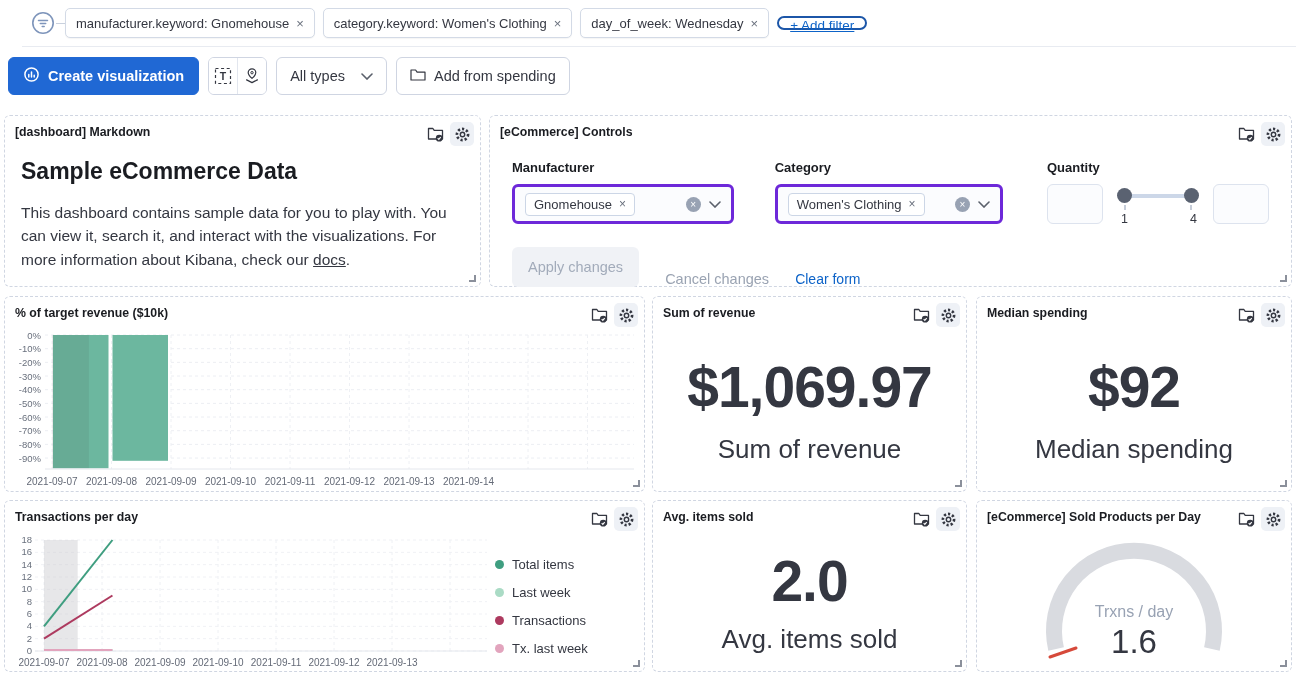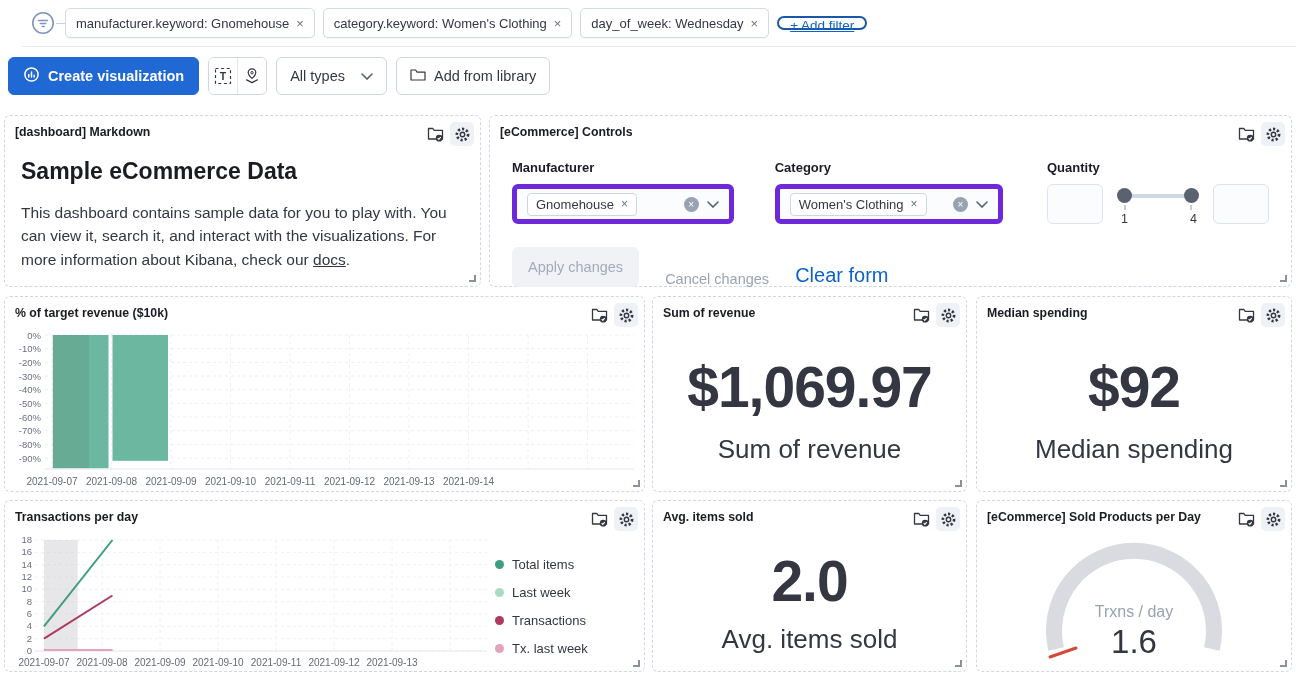--- a/index.html
+++ b/index.html
@@ -41,40 +41,40 @@
   .rz { position:absolute; right:4px; bottom:4px; width:7px; height:7px;
     border-right:2px solid #8b909b; border-bottom:2px solid #8b909b; cursor:nwse-resize; }
   
   .md-body { padding:12px 16px 0 16px; }
   .md-body h1 { font-size:23px; font-weight:bold; color:var(--text_dark,#1a1c21); margin-bottom:16px; }
   .md-body p { font-size:15.5px; line-height:1.5; color:var(--text,#343741); max-width:452px; }
   .md-body a { color:var(--text,#343741); text-decoration:underline; cursor:pointer; }
   
   .controls-row { display:flex; padding:14px 22px 0 22px; }
   .ctrl-label { font-size:13px; font-weight:bold; color:var(--text_dark,#1a1c21); margin-bottom:9px; }
-  .select-box { height:40px; background:#fbfcfe; border:5px solid #6d28d9; border-radius:6px;
+  .select-box { height:40px; background:#fbfcfe; border:3px solid #6d28d9; border-radius:6px;
     display:flex; align-items:center; padding:0 10px; cursor:pointer; }
   .inner-pill { display:inline-flex; align-items:center; gap:7px; background:#fff; border:1px solid #ccd6e6;
     border-radius:4px; padding:3px 8px; font-size:13px; color:var(--text,#343741); }
   .inner-pill .pill-x { color:#69707d; font-size:12px; }
   .clear-circle { margin-left:auto; width:15px; height:15px; border-radius:50%; background:#98a2b3; color:#fff;
     font-size:10px; line-height:15px; text-align:center; cursor:pointer; }
   .sel-chevron { margin-left:8px; display:flex; }
   .qty-row { display:flex; align-items:flex-start; gap:14px; }
   .qty-input { width:56px; height:40px; background:#fbfcfe; border:1px solid #dde3ee; border-radius:6px; font-family:inherit; }
   .slider { position:relative; width:82px; margin-top:4px; }
   .slider .track { position:absolute; left:6px; right:6px; top:6px; height:4px; background:#ccd7e8; border-radius:2px; }
   .slider .handle { position:absolute; top:0; width:15px; height:15px; border-radius:50%; background:#5a6271; cursor:grab; }
   .slider .tick { position:absolute; top:17px; width:2px; height:5px; background:#c6cdd9; }
   .slider .vals { display:flex; justify-content:space-between; padding:24px 2px 0 4px; font-size:12.5px; color:var(--text,#343741); }
   .ctrl-buttons { display:flex; align-items:flex-end; gap:26px; padding:21px 22px 0 22px; }
   .apply-btn { height:40px; padding:0 16px; background:#f0f2f6; border:none; border-radius:6px;
     color:var(--disabled,#a2abba); font-size:14.5px; font-weight:500; font-family:inherit; }
   .cancel-btn { background:none; border:none; color:#9aa3b2; font-size:14.5px; font-weight:500; cursor:pointer; font-family:inherit; }
-  .clearform-btn { background:none; border:none; color:var(--link,#0d63c8); font-size:20px; font-weight:500; cursor:pointer; font-family:inherit; }
+  .clearform-btn { background:none; border:none; color:var(--link,#0d63c8); font-size:14px; font-weight:500; cursor:pointer; font-family:inherit; }
   
   .chart-body { padding:4px 6px 0 6px; }
   .line-flex { display:flex; }
   .legend { width:148px; padding:22px 4px 0 6px; }
   .legend-item { display:flex; align-items:center; gap:8px; margin-bottom:13px; font-size:13px; color:var(--text,#343741); cursor:pointer; }
   .legend-dot { width:9px; height:9px; border-radius:50%; flex:0 0 auto; }
   .metric-body { display:flex; flex-direction:column; align-items:center; justify-content:center; height:calc(100% - 30px); }
   .metric-value { font-size:57px; font-weight:600; color:var(--text,#343741); letter-spacing:-1px; }
   .metric-label { font-size:26px; color:var(--text,#343741); margin-top:14px; }
   .metric-body.small-gap .metric-label { margin-top:10px; }
@@ -139,21 +139,21 @@
           <path d="M1 1l5 5 5-5" fill="none" stroke="#5a606b" stroke-width="1.6" stroke-linecap="round"></path>
         </svg>
     </span>
   </button>
   <button class="btn outline-btn">
     <span>
       <svg width="16" height="14" viewBox="0 0 16 14">
           <path d="M1 2h4.6l1.5 2.2H15V12H1z" fill="none" stroke="#343741" stroke-width="1.2" stroke-linejoin="round"></path>
         </svg>
     </span>
-    <span>Add from library</span>
+    <span>Add from spending</span>
   </button>
 </div>
 
 <section class="panel" style="left:4px;top:115px;width:477px;height:172px;">
   <div class="panel-header">
     <span class="panel-title">[dashboard] Markdown</span>
     <span class="panel-icons">
       <span class="p-icon">
           <svg width="17" height="16" viewBox="0 0 17 16">
             <path d="M1.5 2.5h4.4l1.3 1.9h8.3V13H1.5z" fill="none" stroke="#343741" stroke-width="1.3" stroke-linejoin="round"></path>

